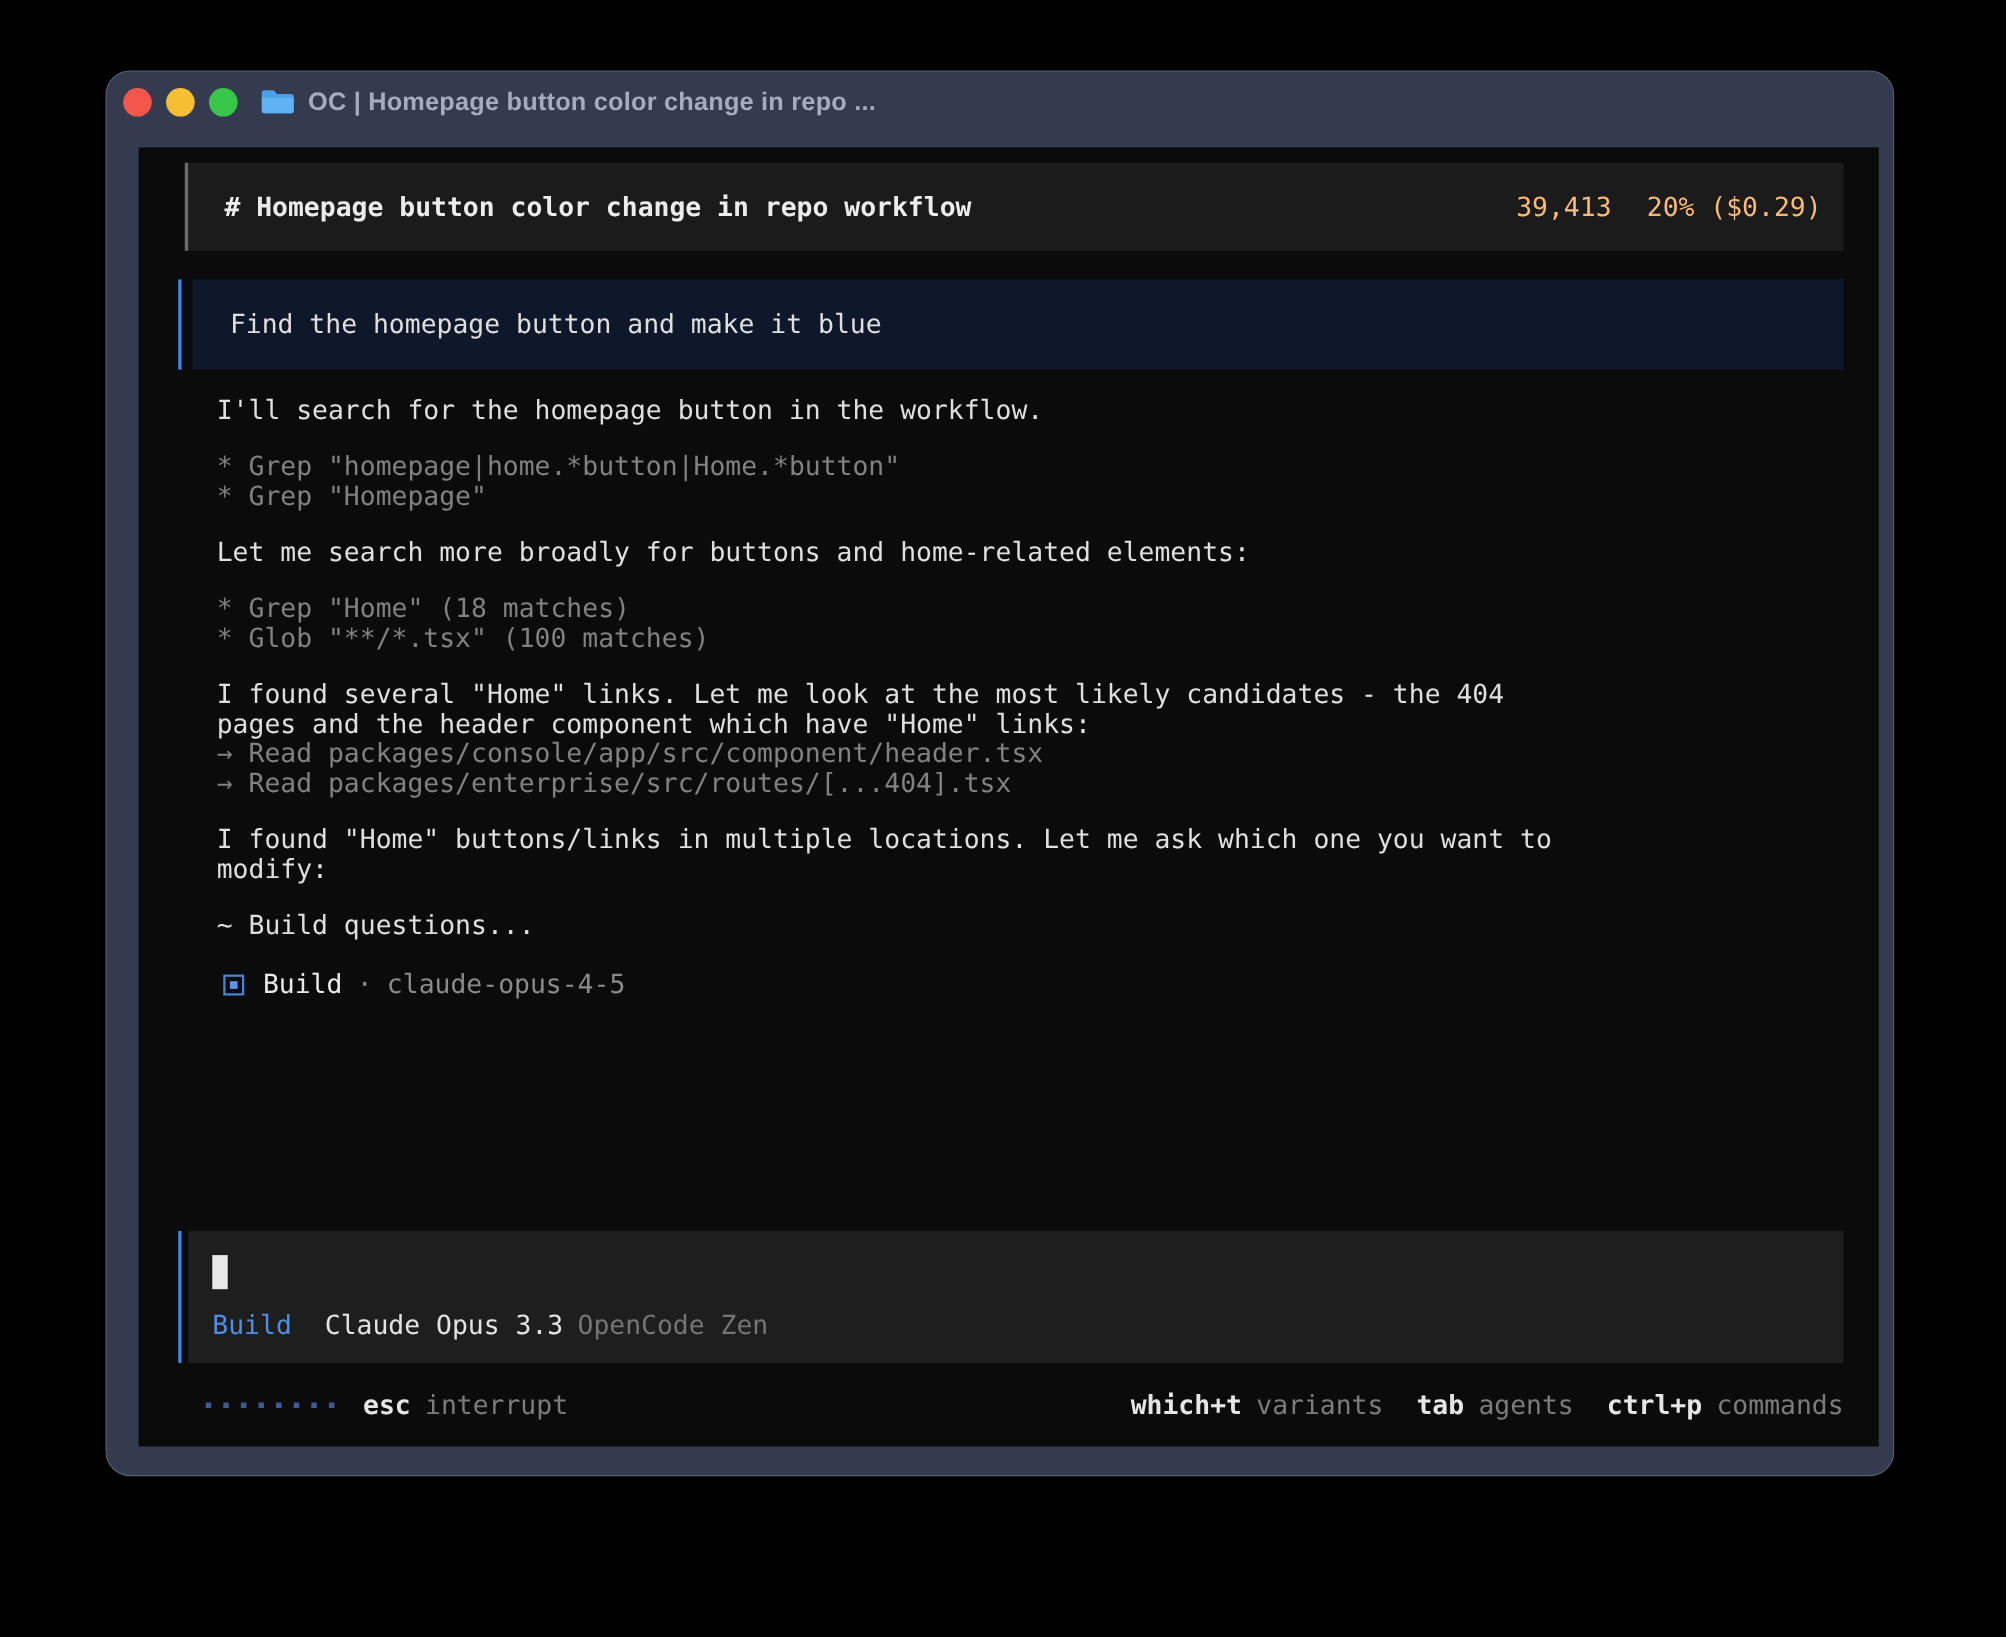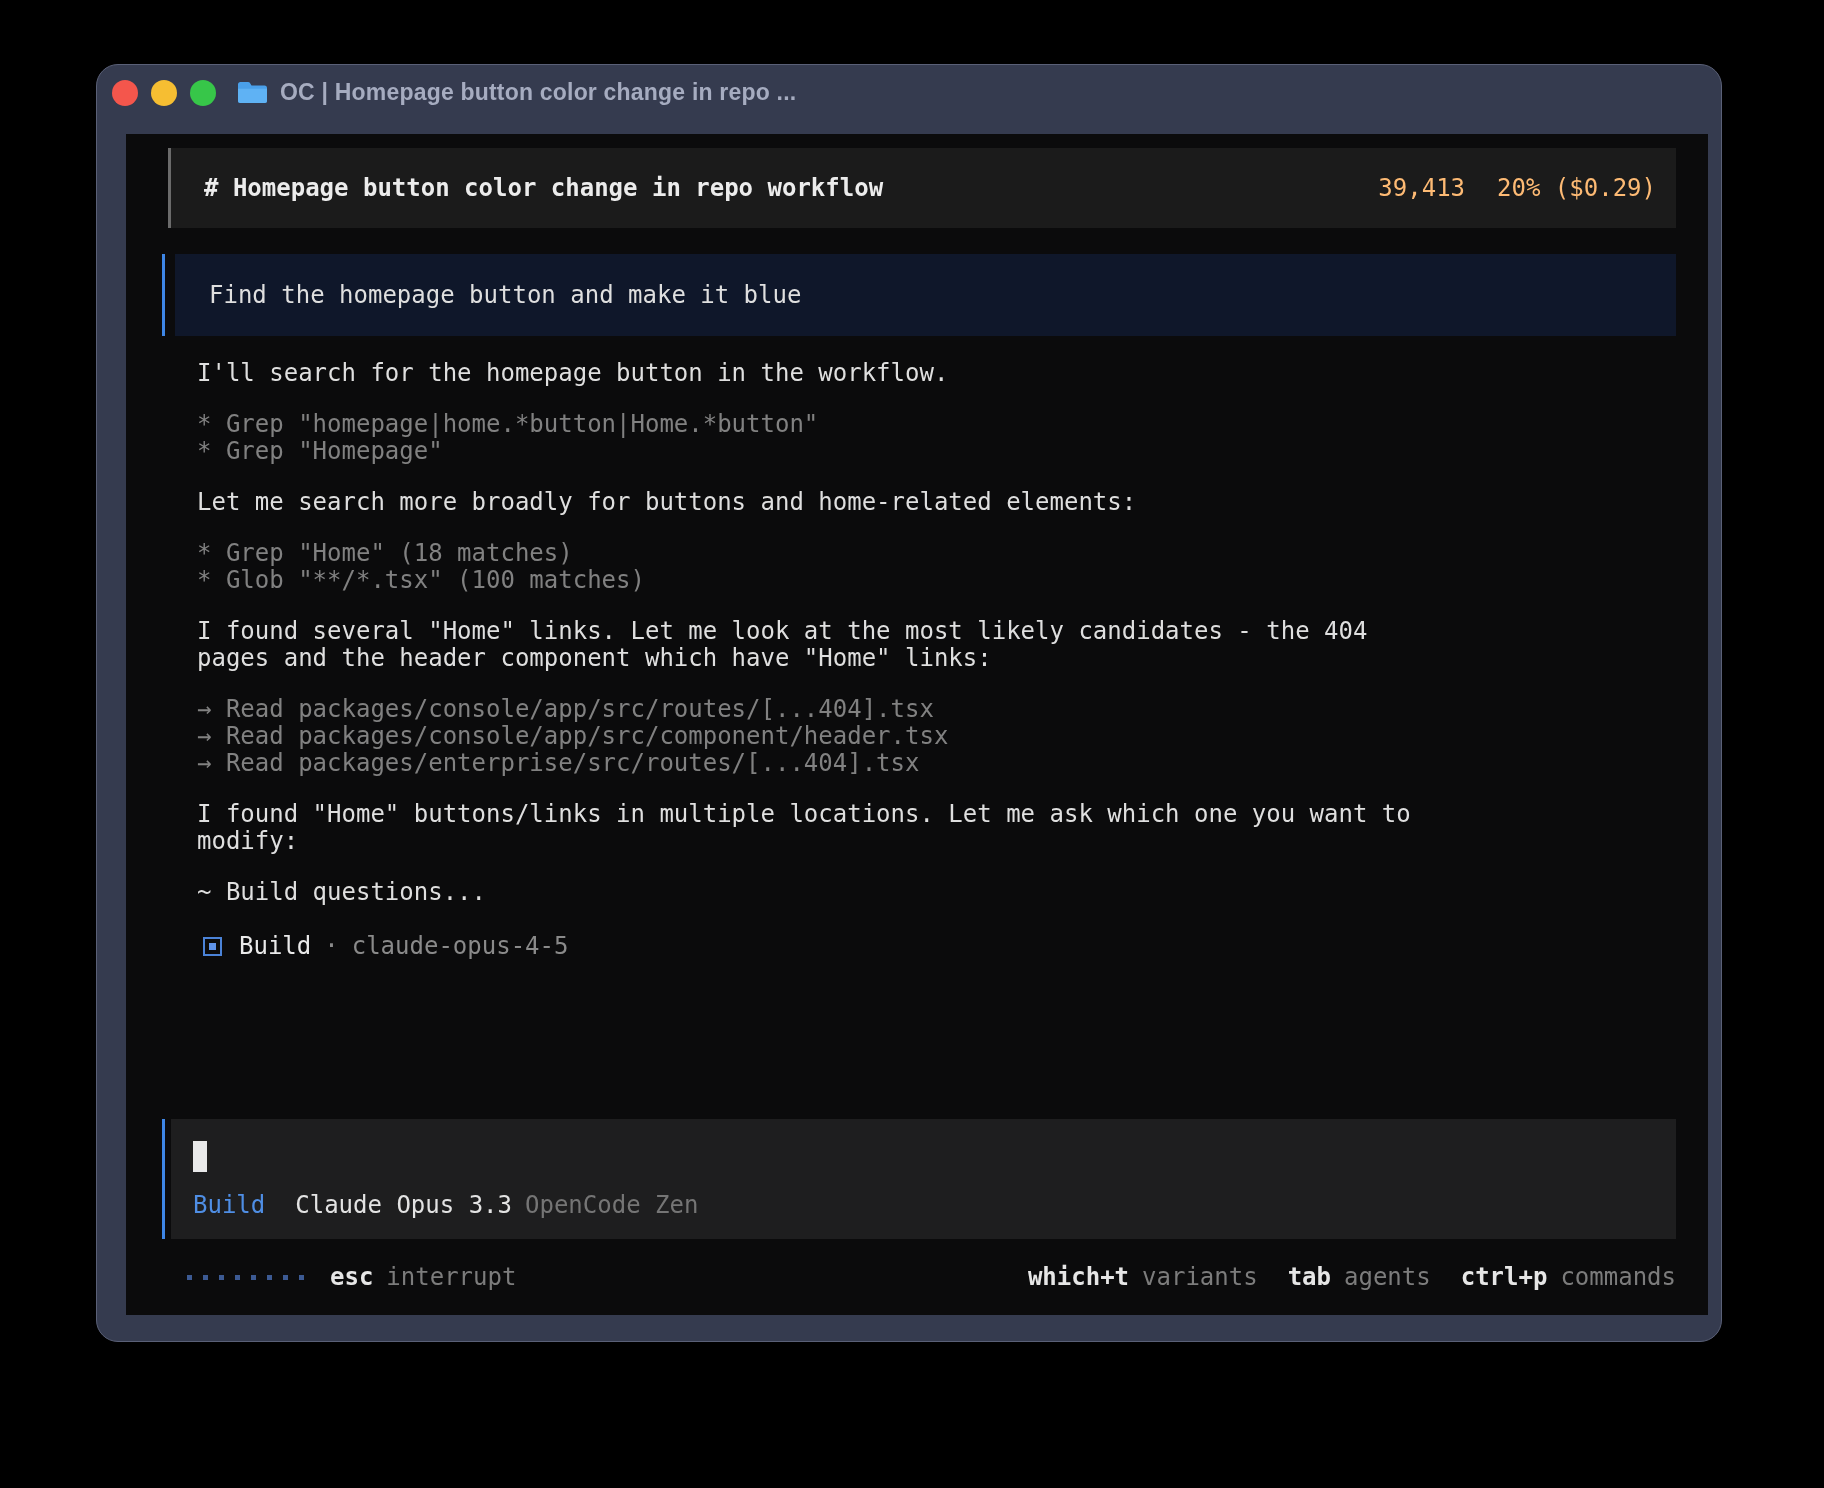--- a/index.html
+++ b/index.html
@@ -108,21 +108,20 @@
     </div>
 
     <div class="messages">
       <div class="m">I'll search for the homepage button in the workflow.</div>
       <div class="m dim">* Grep "homepage|home.*button|Home.*button"</div>
       <div class="m dim cont">* Grep "Homepage"</div>
       <div class="m">Let me search more broadly for buttons and home-related elements:</div>
       <div class="m dim">* Grep "Home" (18 matches)</div>
       <div class="m dim cont">* Glob "**/*.tsx" (100 matches)</div>
       <div class="m">I found several "Home" links. Let me look at the most likely candidates - the 404 pages and the header component which have "Home" links:</div>
-      <div class="m dim">→ Read packages/console/app/src/routes/[...404].tsx</div>
       <div class="m dim cont">→ Read packages/console/app/src/component/header.tsx</div>
       <div class="m dim cont">→ Read packages/enterprise/src/routes/[...404].tsx</div>
       <div class="m">I found "Home" buttons/links in multiple locations. Let me ask which one you want to modify:</div>
       <div class="m">~ Build questions...</div>
 
       <div class="badge-row">
         <span class="badge-icon">
             <i></i>
           </span>
         <span class="badge-agent">Build</span>

